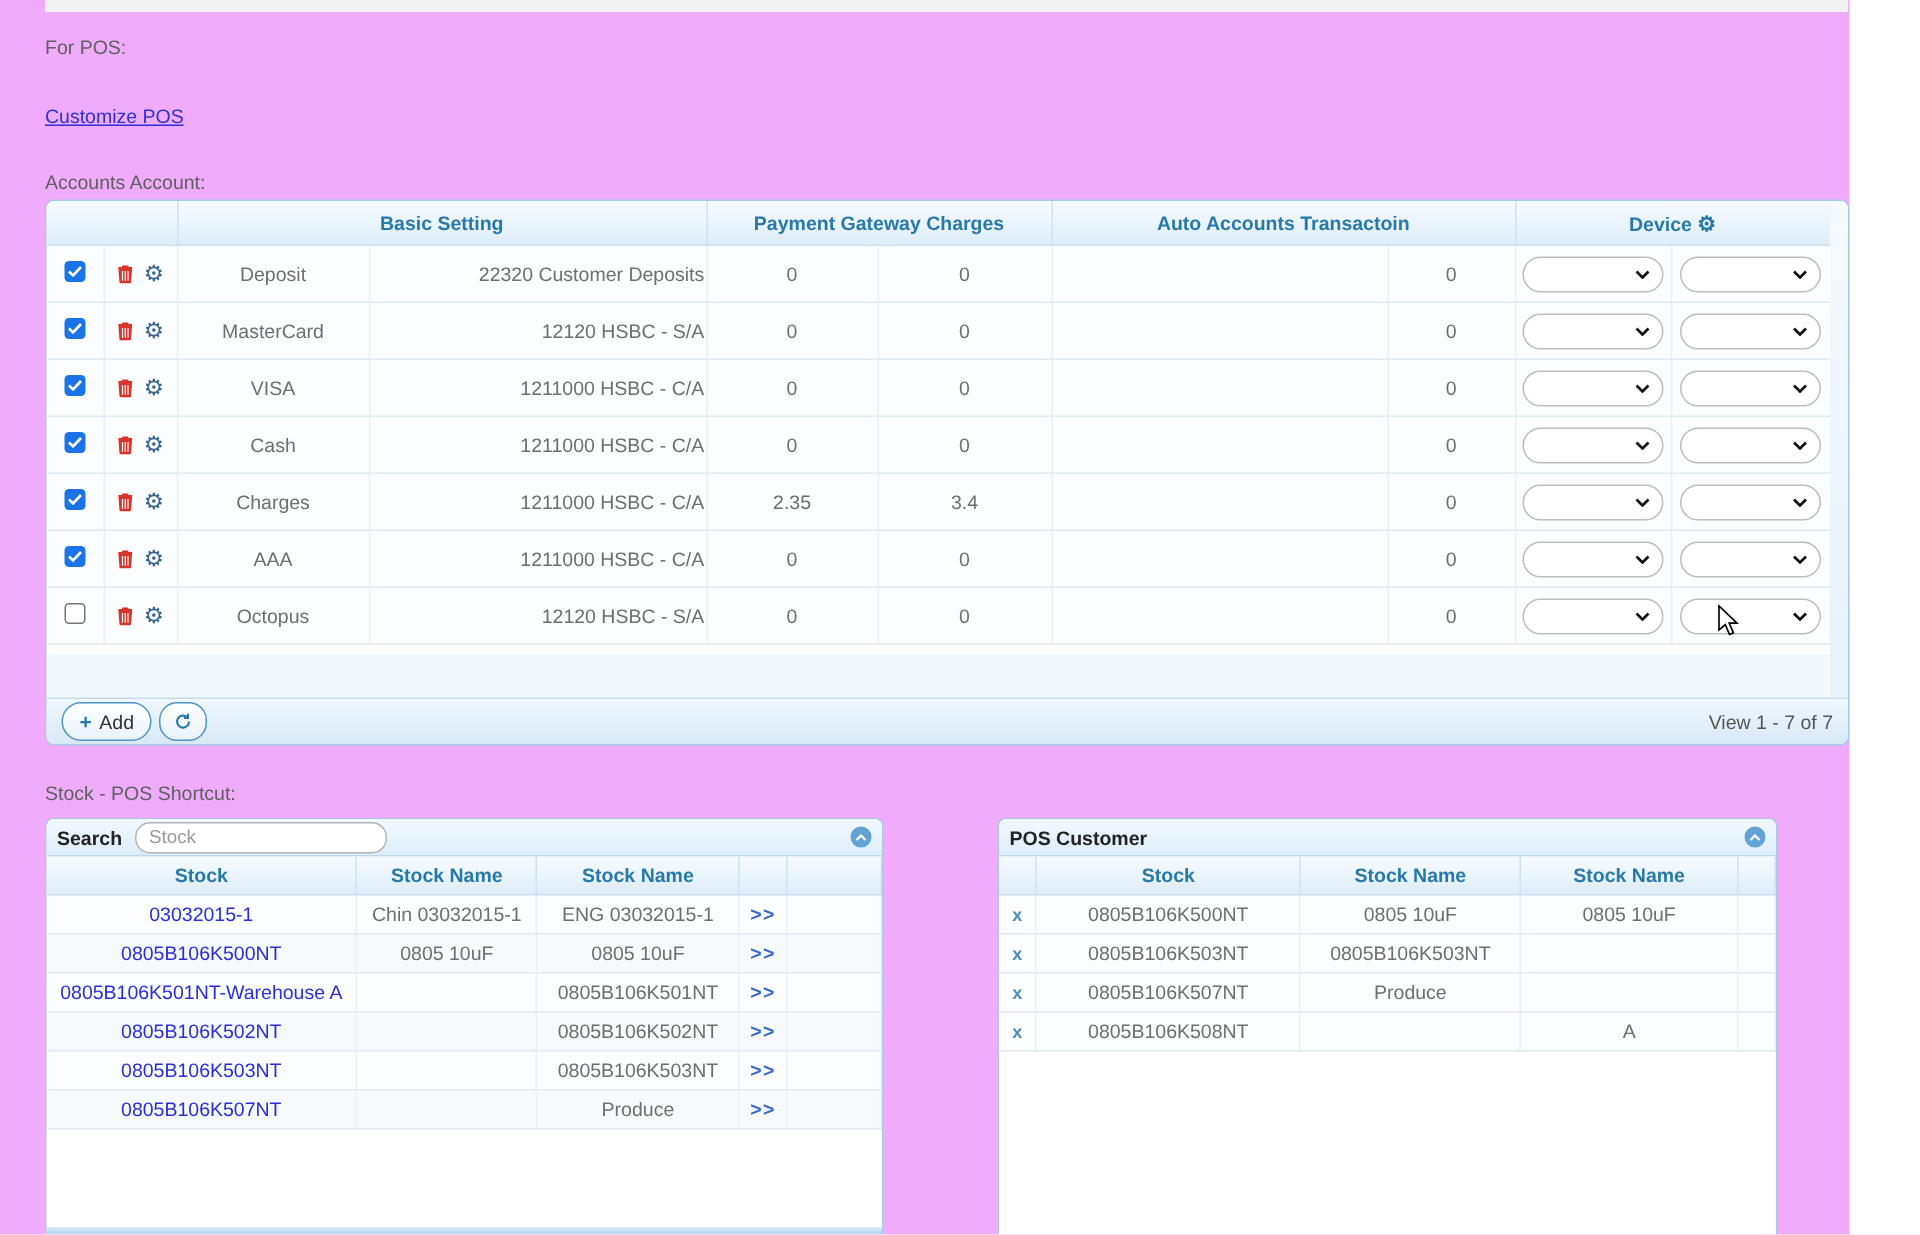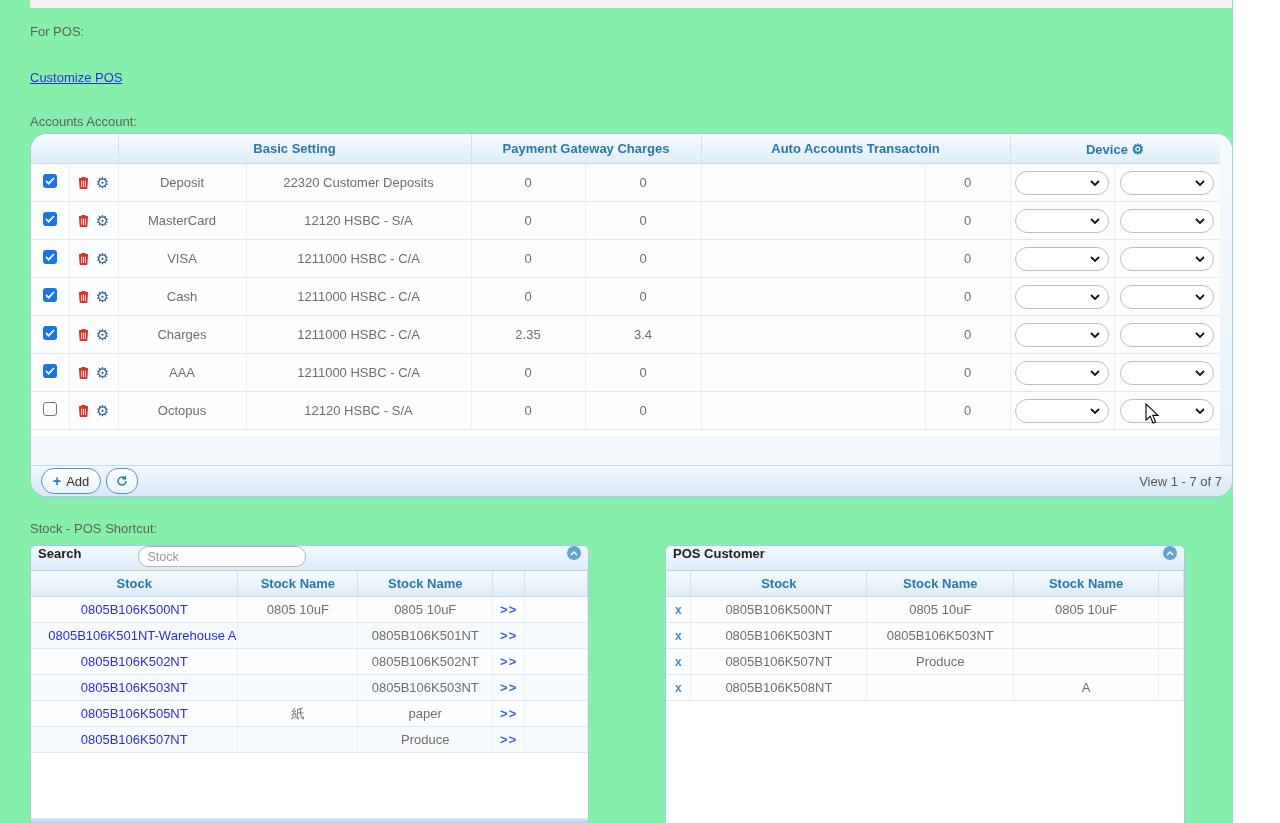--- a/index.html
+++ b/index.html
@@ -1,41 +1,41 @@
 <!DOCTYPE html>
 <html><head>
 <meta charset="utf-8">
 <style>
   html,body{margin:0;padding:0;background:#fff;}
-  .screen{position:relative;width:1233px;height:823px;overflow:hidden;background:#86efac;
+  .screen{position:relative;width:1233px;height:823px;overflow:hidden;background:#f0abfc;
           font-family:"Liberation Sans",sans-serif;font-size:13px;color:#6e6e6e;}
 
   .top-strip{position:absolute;left:30px;top:0;width:1202px;height:8px;background:#f2f2f2;}
 
   .pagelabel{position:absolute;color:#5f5f5f;}
   #forpos{left:30px;top:24px;}
   #recvlbl{left:30px;top:114px;}
   #stocklbl{left:30px;top:521px;}
   #custlink{position:absolute;left:30px;top:70px;color:#2e31d8;text-decoration:underline;cursor:pointer;}
 
   
-  .gbox{position:absolute;border:1px solid #a6c9e2;border-radius:17px;overflow:hidden;background:#fff;box-sizing:border-box;}
+  .gbox{position:absolute;border:1px solid #a6c9e2;border-radius:6px;overflow:hidden;background:#fff;box-sizing:border-box;}
   table{border-collapse:collapse;table-layout:fixed;}
   th{font-weight:bold;color:#2779aa;background:linear-gradient(#f7fbfe,#ddedf9);
      border-right:1px solid #cfe0ef;border-bottom:1px solid #c9dded;font-size:13px;}
   td{border-right:1px solid #e8eff5;border-bottom:1px solid #e2eaf1;text-align:center;
      background:#fcfdfe;color:#6e6e6e;overflow:hidden;white-space:nowrap;}
 
   
   #main-g{left:30px;top:133px;width:1203px;height:364px;}
   #rt{width:1189px;}
   #rt .group-row th{height:27px;}
   #rt .col-row th{height:30px;}
   #rt td{height:35px;}
-  .c-acct{text-align:center;padding-left:1px;}
+  .c-acct{text-align:right;padding-left:1px;}
   .dev-gear{font-size:14px;color:#2779aa;cursor:pointer;}
   .right-strip{position:absolute;top:0;right:0;width:12px;height:331px;background:linear-gradient(#f5fafd,#e7f1fa);}
   .body-fill{position:absolute;left:0;top:302px;width:1189px;height:30px;background:#f3f8fc;}
   .pager{position:absolute;left:0;bottom:0;width:100%;height:31px;box-sizing:border-box;
          background:linear-gradient(#f0f7fd,#d8e9f6);border-top:1px solid #c6dbec;
          display:flex;align-items:center;padding:0 10px;}
   .add-btn{display:inline-flex;align-items:center;gap:5px;height:24px;padding:0 11px;border:1px solid #4e96c8;
            border-radius:13px;background:linear-gradient(#ffffff,#e9f3fb);color:#333;cursor:pointer;}
   .plus{color:#2779aa;font-weight:bold;font-size:14px;line-height:1;}
   .refresh-btn{width:30px;height:24px;margin-left:5px;border:1px solid #4e96c8;border-radius:12px;
@@ -51,34 +51,34 @@
   .tico{display:inline-flex;cursor:pointer;}
   .gico{color:#36648b;font-size:15px;line-height:1;cursor:pointer;}
 
   .sel{position:relative;display:inline-block;width:94px;height:24px;vertical-align:middle;}
   .sel select{appearance:none;-webkit-appearance:none;width:100%;height:100%;border:1px solid #bdbdbd;
               border-radius:12px;background:#fff;padding:0 9px;font-size:12px;}
   .sel .chev{position:absolute;right:9px;top:9px;pointer-events:none;}
 
   
   .caption{height:25px;background:linear-gradient(#f2f9fd,#ddedf8);border-bottom:1px solid #bcd6ea;
-           display:flex;align-items:flex-start;padding:0 7px;box-sizing:border-box;gap:48px;}
+           display:flex;align-items:center;padding:0 7px;box-sizing:border-box;}
   .cap-title{font-weight:bold;color:#222;}
   .collapse-btn{margin-left:auto;width:14px;height:14px;border-radius:50%;background:#63a3d3;
            display:flex;align-items:center;justify-content:center;cursor:pointer;}
   #search-inp{margin-left:9px;width:150px;height:19px;border:1px solid #b4b4b4;border-radius:10px;
            padding:0 8px;font-size:12.5px;color:#333;outline:none;font-family:"Liberation Sans",sans-serif;}
   #search-inp::placeholder{color:#9a9a9a;}
 
   #left-g{left:30px;top:545px;width:559px;height:278px;border-radius:6px 6px 0 0;border-bottom:none;}
   #lt th{height:23px;}
   #lt td{height:23px;}
   #lt tr:nth-child(even) td{background:#f7fafc;}
   .slink{color:#2c2cdb;cursor:pointer;text-decoration:none;}
-  .longcell{text-align:right;}
+  .longcell{text-align:center;}
   .mv{color:#3468cf;font-weight:bold;cursor:pointer;letter-spacing:1px;}
   .hstrip{position:absolute;left:0;top:272px;width:557px;height:6px;background:linear-gradient(#d9eaf8,#a9cdea);}
 
   #right-g{left:665px;top:545px;width:520px;height:278px;border-radius:6px 6px 0 0;border-bottom:none;}
   #pt th{height:23px;}
   #pt td{height:23px;}
   .rm{color:#4d8cba;font-weight:bold;font-size:12px;cursor:pointer;}
 
   
   .float-btn{position:absolute;left:1253px;top:175px;width:30px;height:30px;border-radius:50%;
@@ -397,20 +397,27 @@
         <tr>
           <th>Stock</th>
           <th>Stock Name</th>
           <th>Stock Name</th>
           <th></th>
           <th></th>
         </tr>
       </thead>
       <tbody>
         <tr>
+          <td><a class="slink">03032015-1</a></td>
+          <td>Chin 03032015-1</td>
+          <td>ENG 03032015-1</td>
+          <td><a class="mv">&gt;&gt;</a></td>
+            <td></td>
+        </tr>
+        <tr>
           <td><a class="slink">0805B106K500NT</a></td>
           <td>0805 10uF</td>
           <td>0805 10uF</td>
           <td><a class="mv">&gt;&gt;</a></td>
             <td></td>
         </tr>
         <tr>
           <td class="longcell"><a class="slink">0805B106K501NT-Warehouse A</a></td>
           <td></td>
           <td>0805B106K501NT</td>
@@ -421,27 +428,20 @@
           <td><a class="slink">0805B106K502NT</a></td>
           <td></td>
           <td>0805B106K502NT</td>
           <td><a class="mv">&gt;&gt;</a></td>
             <td></td>
         </tr>
         <tr>
           <td><a class="slink">0805B106K503NT</a></td>
           <td></td>
           <td>0805B106K503NT</td>
-          <td><a class="mv">&gt;&gt;</a></td>
-            <td></td>
-        </tr>
-        <tr>
-          <td><a class="slink">0805B106K505NT</a></td>
-          <td>紙</td>
-          <td>paper</td>
           <td><a class="mv">&gt;&gt;</a></td>
             <td></td>
         </tr>
         <tr>
           <td><a class="slink">0805B106K507NT</a></td>
           <td></td>
           <td>Produce</td>
           <td><a class="mv">&gt;&gt;</a></td>
             <td></td>
         </tr>

